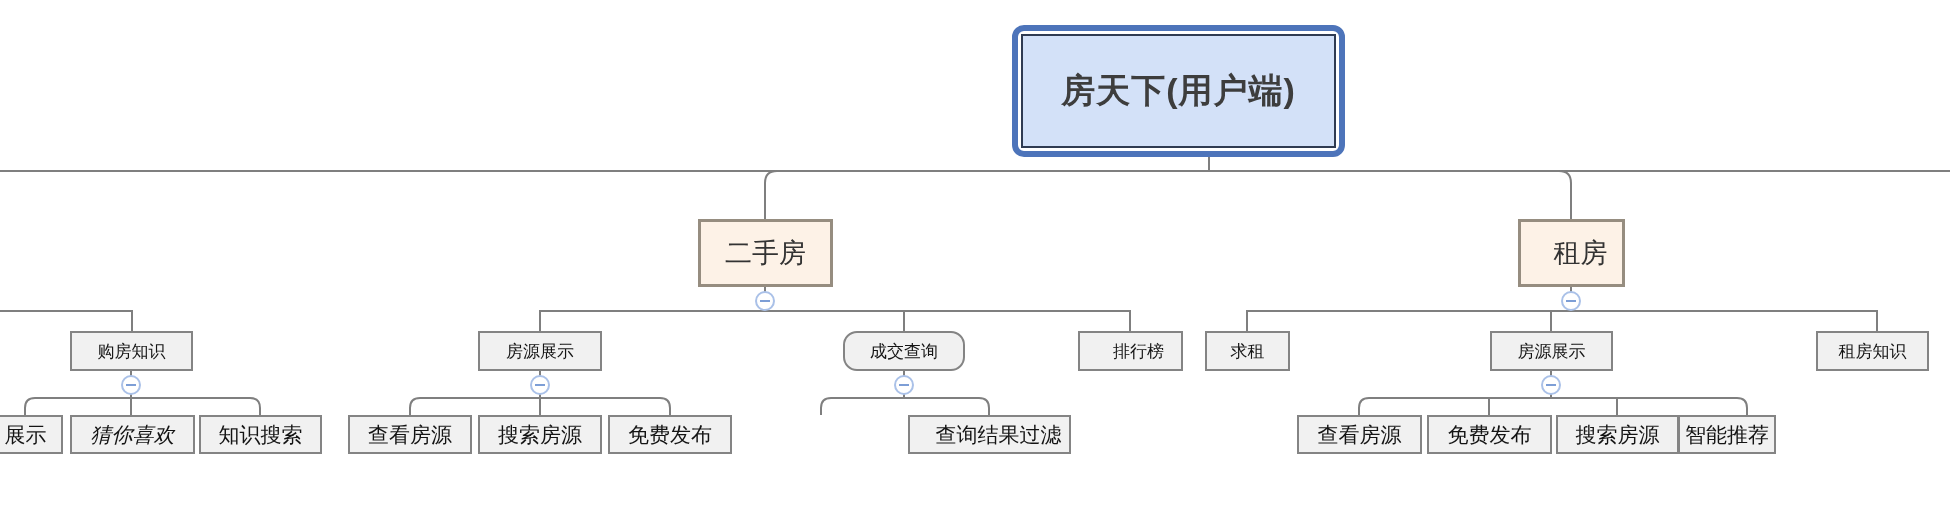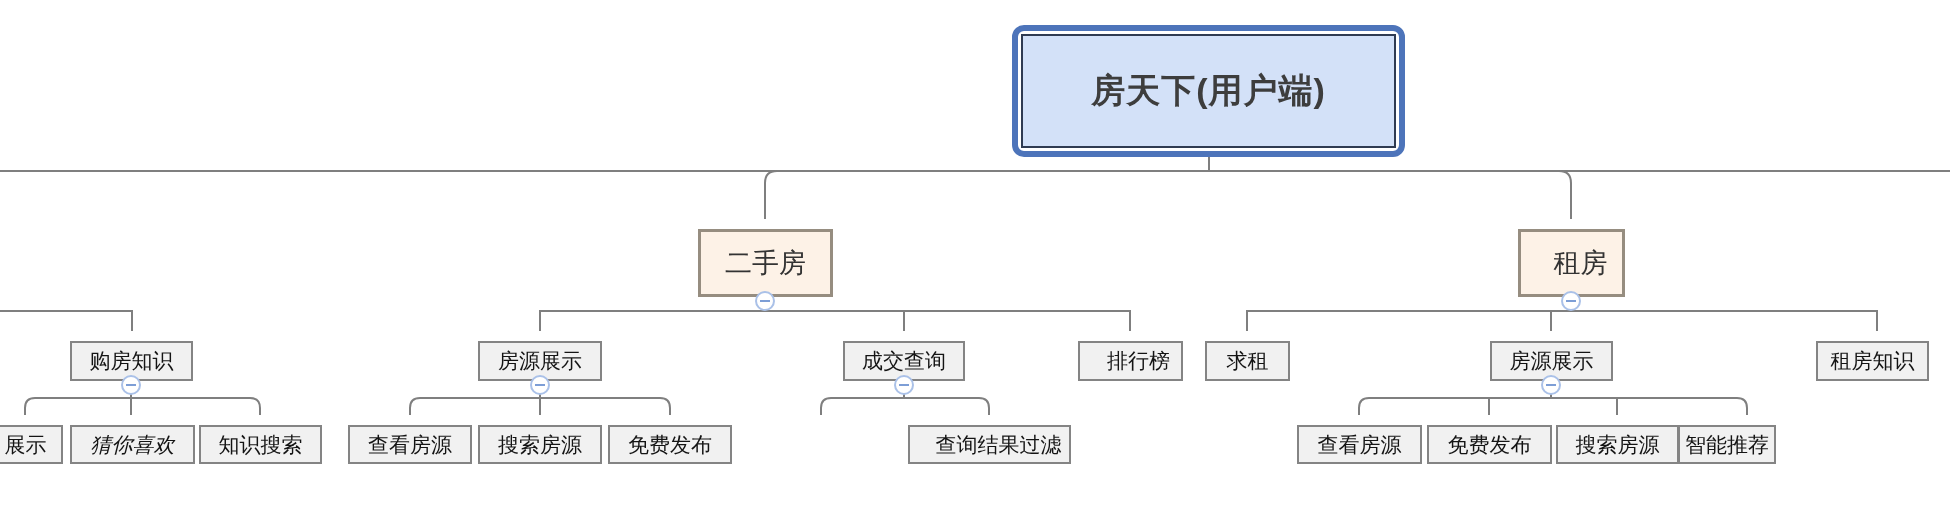--- a/index.html
+++ b/index.html
@@ -11,25 +11,24 @@
     font-family:"Liberation Sans", sans-serif;
   }
   #connector-layer{position:absolute;left:0;top:0;z-index:1;}
   .node{
     position:absolute;
     box-sizing:border-box;
     display:flex;align-items:center;justify-content:center;
     z-index:2;
     white-space:nowrap;
     cursor:default;
-    margin-top:10px;
   }
   
   .root-outer{
-    position:absolute;left:1012px;top:25px;width:393px;height:132px;
+    position:absolute;left:1012px;top:25px;width:333px;height:132px;
     box-sizing:border-box;
     border:6px solid #4d74ba;border-radius:12px;
     background:#ffffff;
     padding:3px;
     z-index:2;
   }
   .root-inner{
     width:100%;height:100%;
     box-sizing:border-box;
     border:2px solid #2f3b52;
@@ -42,21 +41,21 @@
   .branch{
     border:3px solid #968d80;
     background:#fdf2e7;
     font-size:27px;font-weight:500;color:#333333;
     height:68px;top:219px;
   }
   
   .sub{
     border:2px solid #848484;
     background:#f1f1f1;
-    font-size:21px;font-weight:500;color:#141414;
+    font-size:17px;font-weight:500;color:#141414;
     height:40px;top:331px;
   }
   .leaf{
     border:2px solid #848484;
     background:#f1f1f1;
     font-size:21px;font-weight:500;color:#141414;
     height:39px;top:415px;
   }
   
   .toggle{
@@ -115,21 +114,21 @@
 
   <div class="root-outer">
     <div class="root-inner">房天下(用户端)</div>
   </div>
 
   <div class="node branch" style="left:698px;width:135px;">二手房</div>
   <div class="node branch" style="left:1518px;width:107px;padding-left:18px;">租房</div>
 
   <div class="node sub" style="left:70px;width:123px;">购房知识</div>
   <div class="node sub" style="left:478px;width:124px;">房源展示</div>
-  <div class="node sub" style="left:843px;width:122px;">成交查询</div>
+  <div class="node sub" style="left:843px;width:122px;border-radius:14px;">成交查询</div>
   <div class="node sub" style="left:1078px;width:105px;padding-left:16px;">排行榜</div>
   <div class="node sub" style="left:1205px;width:85px;">求租</div>
   <div class="node sub" style="left:1490px;width:123px;">房源展示</div>
   <div class="node sub" style="left:1816px;width:113px;">租房知识</div>
 
   <div class="node leaf" style="left:-12px;width:75px;">展示</div>
   <div class="node leaf" style="left:70px;width:125px;font-style:italic;">猜你喜欢</div>
   <div class="node leaf" style="left:199px;width:123px;">知识搜索</div>
   <div class="node leaf" style="left:348px;width:124px;">查看房源</div>
   <div class="node leaf" style="left:478px;width:124px;">搜索房源</div>

